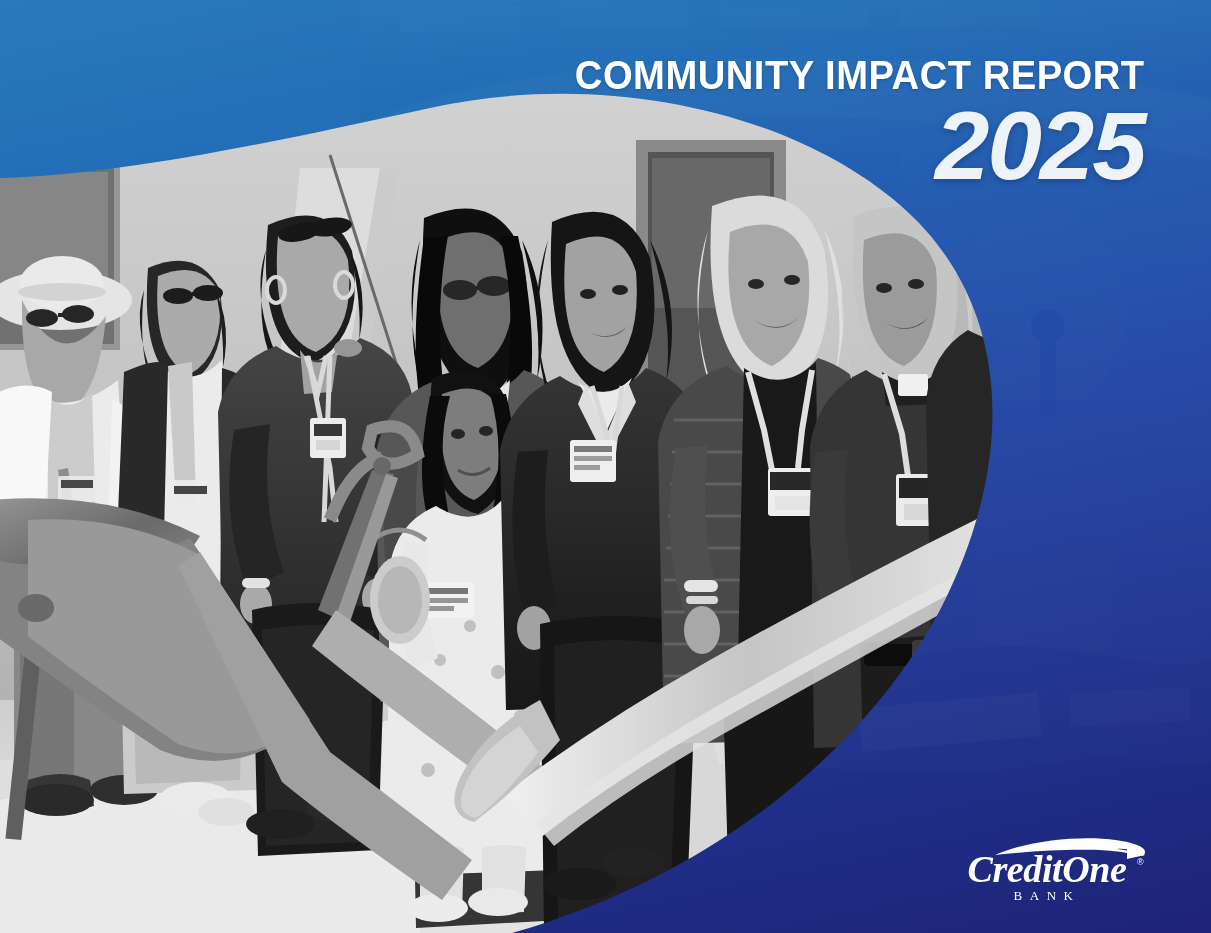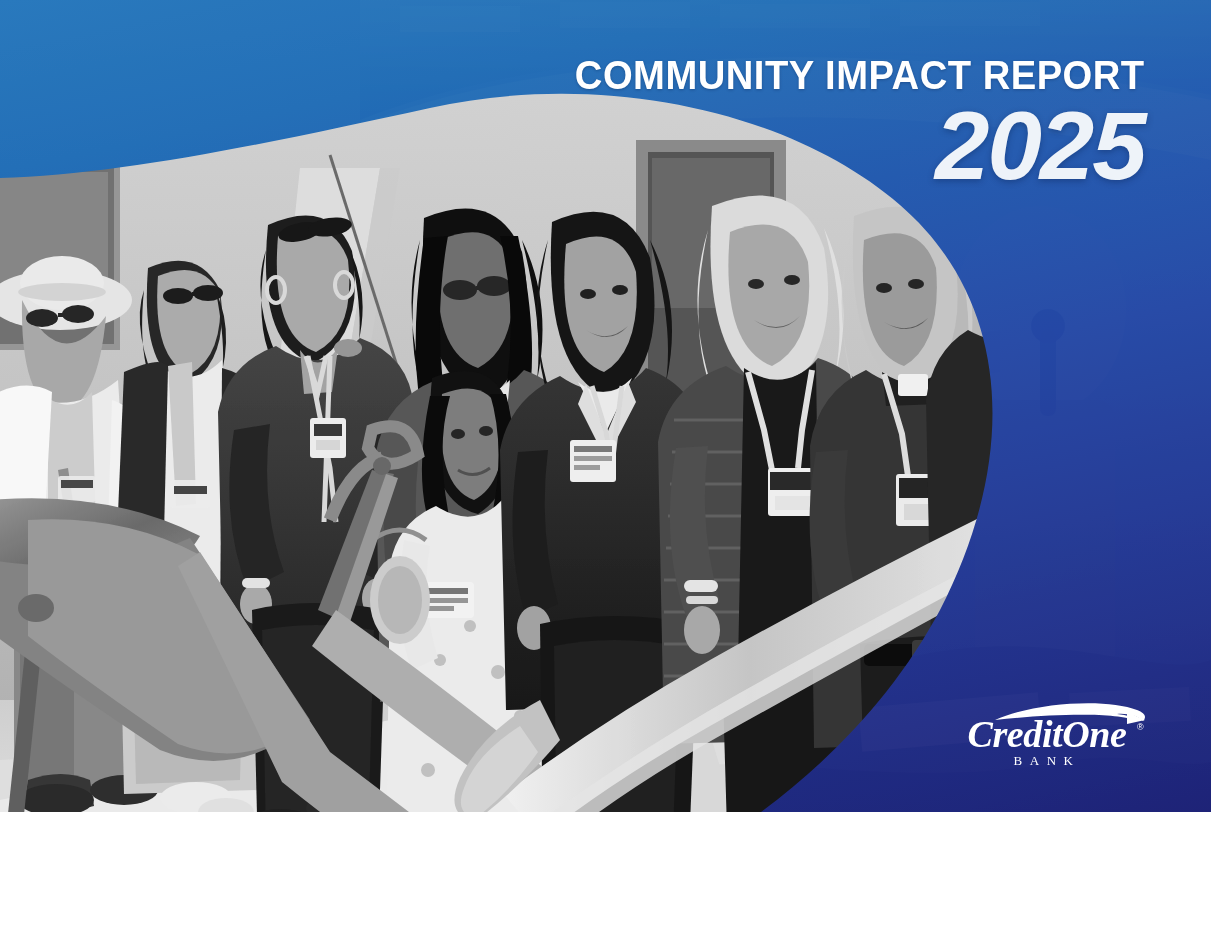--- a/index.html
+++ b/index.html
@@ -7,21 +7,21 @@
     padding: 0;
     background: #ffffff;
   }
   body {
     font-family: "Liberation Sans", sans-serif;
   }
 
   #cover {
     position: relative;
     width: 1211px;
-    height: 812px;
+    height: 933px;
     overflow: hidden;
     background: #0f3f8f;
   }
 
   
   .blue-bg {
     position: absolute;
     inset: 0;
     background:
       linear-gradient(168deg,
@@ -88,21 +88,21 @@
     margin-top: 6px;
     transform: scaleX(1.02);
     transform-origin: right center;
     text-shadow: 0 2px 6px rgba(6,24,64,.34);
   }
 
   
   .logo {
     position: absolute;
     right: 48px;
-    bottom: 42px;
+    bottom: 28px;
     width: 232px;
     z-index: 6;
     text-align: center;
   }
   .logo svg { display: block; width: 232px; height: 76px; }
 
   
   .sr {
     position: absolute;
     width: 1px; height: 1px;

